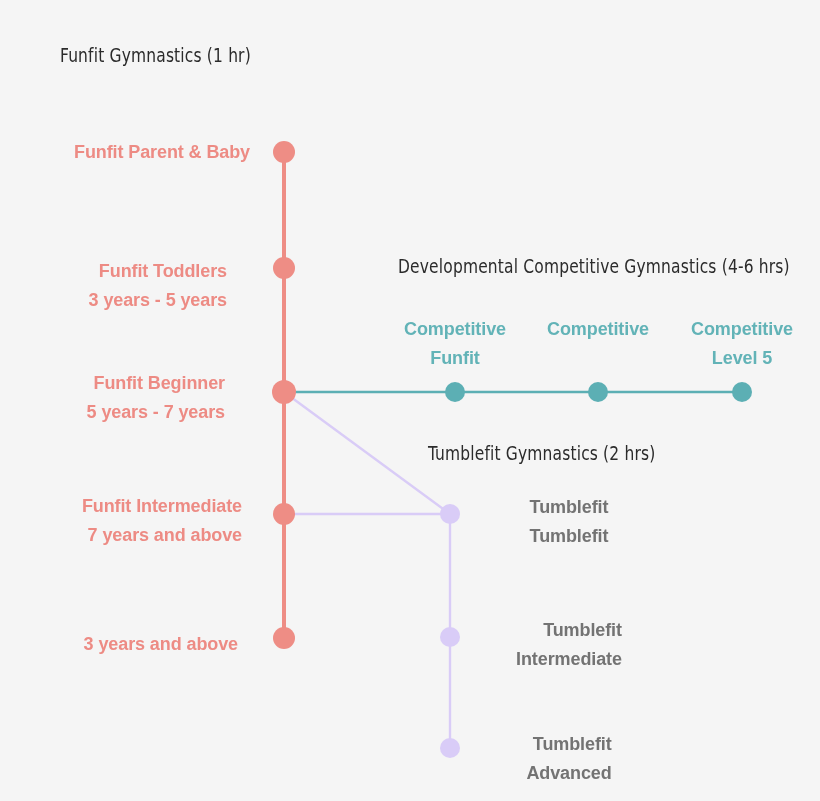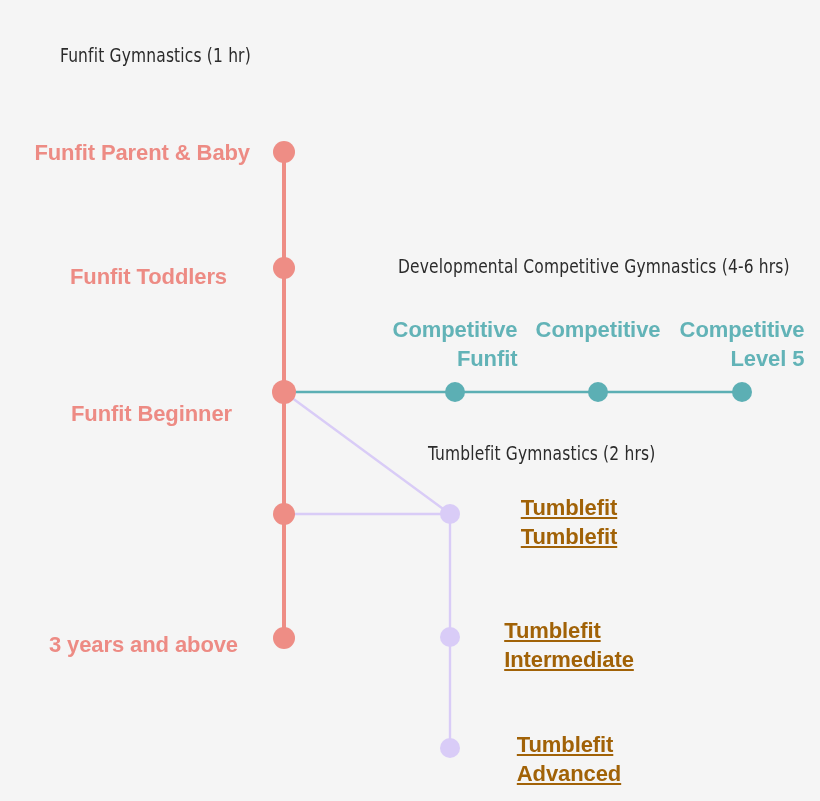--- a/index.html
+++ b/index.html
@@ -48,33 +48,33 @@
     letter-spacing: 0.2px;
     white-space: nowrap;
     transform: scaleX(0.86);
     transform-origin: left center;
   }
 
   .lbl {
     position: absolute;
     font-family: "Liberation Sans", sans-serif;
     font-weight: bold;
-    font-size: 22px;
+    font-size: 18px;
     line-height: 29px;
     white-space: nowrap;
     letter-spacing: -0.1px;
   }
   .lbl.pink   { color: #ED8B84; text-align: right; }
   .lbl.teal   { color: #62B3B7; text-align: center; }
-  .lbl.purple { color: #a16207; text-align: left; text-decoration: underline; }
+  .lbl.purple { color: #737373; text-align: right; }
 
   .lbl .l2 { display: block; }
 
   .lbl.pink   { transform: translate(-100%, -50%); }
-  .lbl.teal   { transform: translate(-50%, 0); text-align: right; }
+  .lbl.teal   { transform: translate(-50%, 0); }
   .lbl.purple { transform: translate(-50%, -50%); }
 </style>
 </head>
 <body>
 
 <div id="canvas">
 
   <svg id="edges" viewBox="0 0 820 801">
 
     <line x1="284" y1="152" x2="284" y2="638" stroke="#EE8D85" stroke-width="4"></line>
@@ -93,31 +93,35 @@
   <div class="track-title" style="left:398px; top:254px;">Developmental Competitive Gymnastics (4-6 hrs)</div>
 
   <div class="track-title" style="left:428px; top:441px;">Tumblefit Gymnastics (2 hrs)</div>
 
   <div class="node pink" style="left:284px; top:152px; width:22px; height:22px;"></div>
   <div class="lbl pink" style="left:250px; top:152px;">
     <span>Funfit Parent &amp; Baby</span>
   </div>
 
   <div class="node pink" style="left:284px; top:268px; width:22px; height:22px;"></div>
-  <div class="lbl pink" style="left:227px; top:276px;">
+  <div class="lbl pink" style="left:227px; top:286px;">
     <span>Funfit Toddlers</span>
+    <span class="l2">3 years - 5 years</span>
   </div>
 
   <div class="node pink" style="left:284px; top:392px; width:24px; height:24px;"></div>
-  <div class="lbl pink" style="left:232px; top:398px;margin-top:15px;">
+  <div class="lbl pink" style="left:225px; top:398px;">
     <span>Funfit Beginner</span>
+    <span class="l2">5 years - 7 years</span>
   </div>
 
   <div class="node pink" style="left:284px; top:514px; width:22px; height:22px;"></div>
   <div class="lbl pink" style="left:242px; top:521px;">
+    <span>Funfit Intermediate</span>
+    <span class="l2">7 years and above</span>
   </div>
 
   <div class="node pink" style="left:284px; top:638px; width:22px; height:22px;"></div>
   <div class="lbl pink" style="left:238px; top:644px;">
     <span class="l2">3 years and above</span>
   </div>
 
   <div class="node teal" style="left:455px; top:392px; width:20px; height:20px;"></div>
   <div class="lbl teal" style="left:455px; top:315px;">
     <span>Competitive</span>

